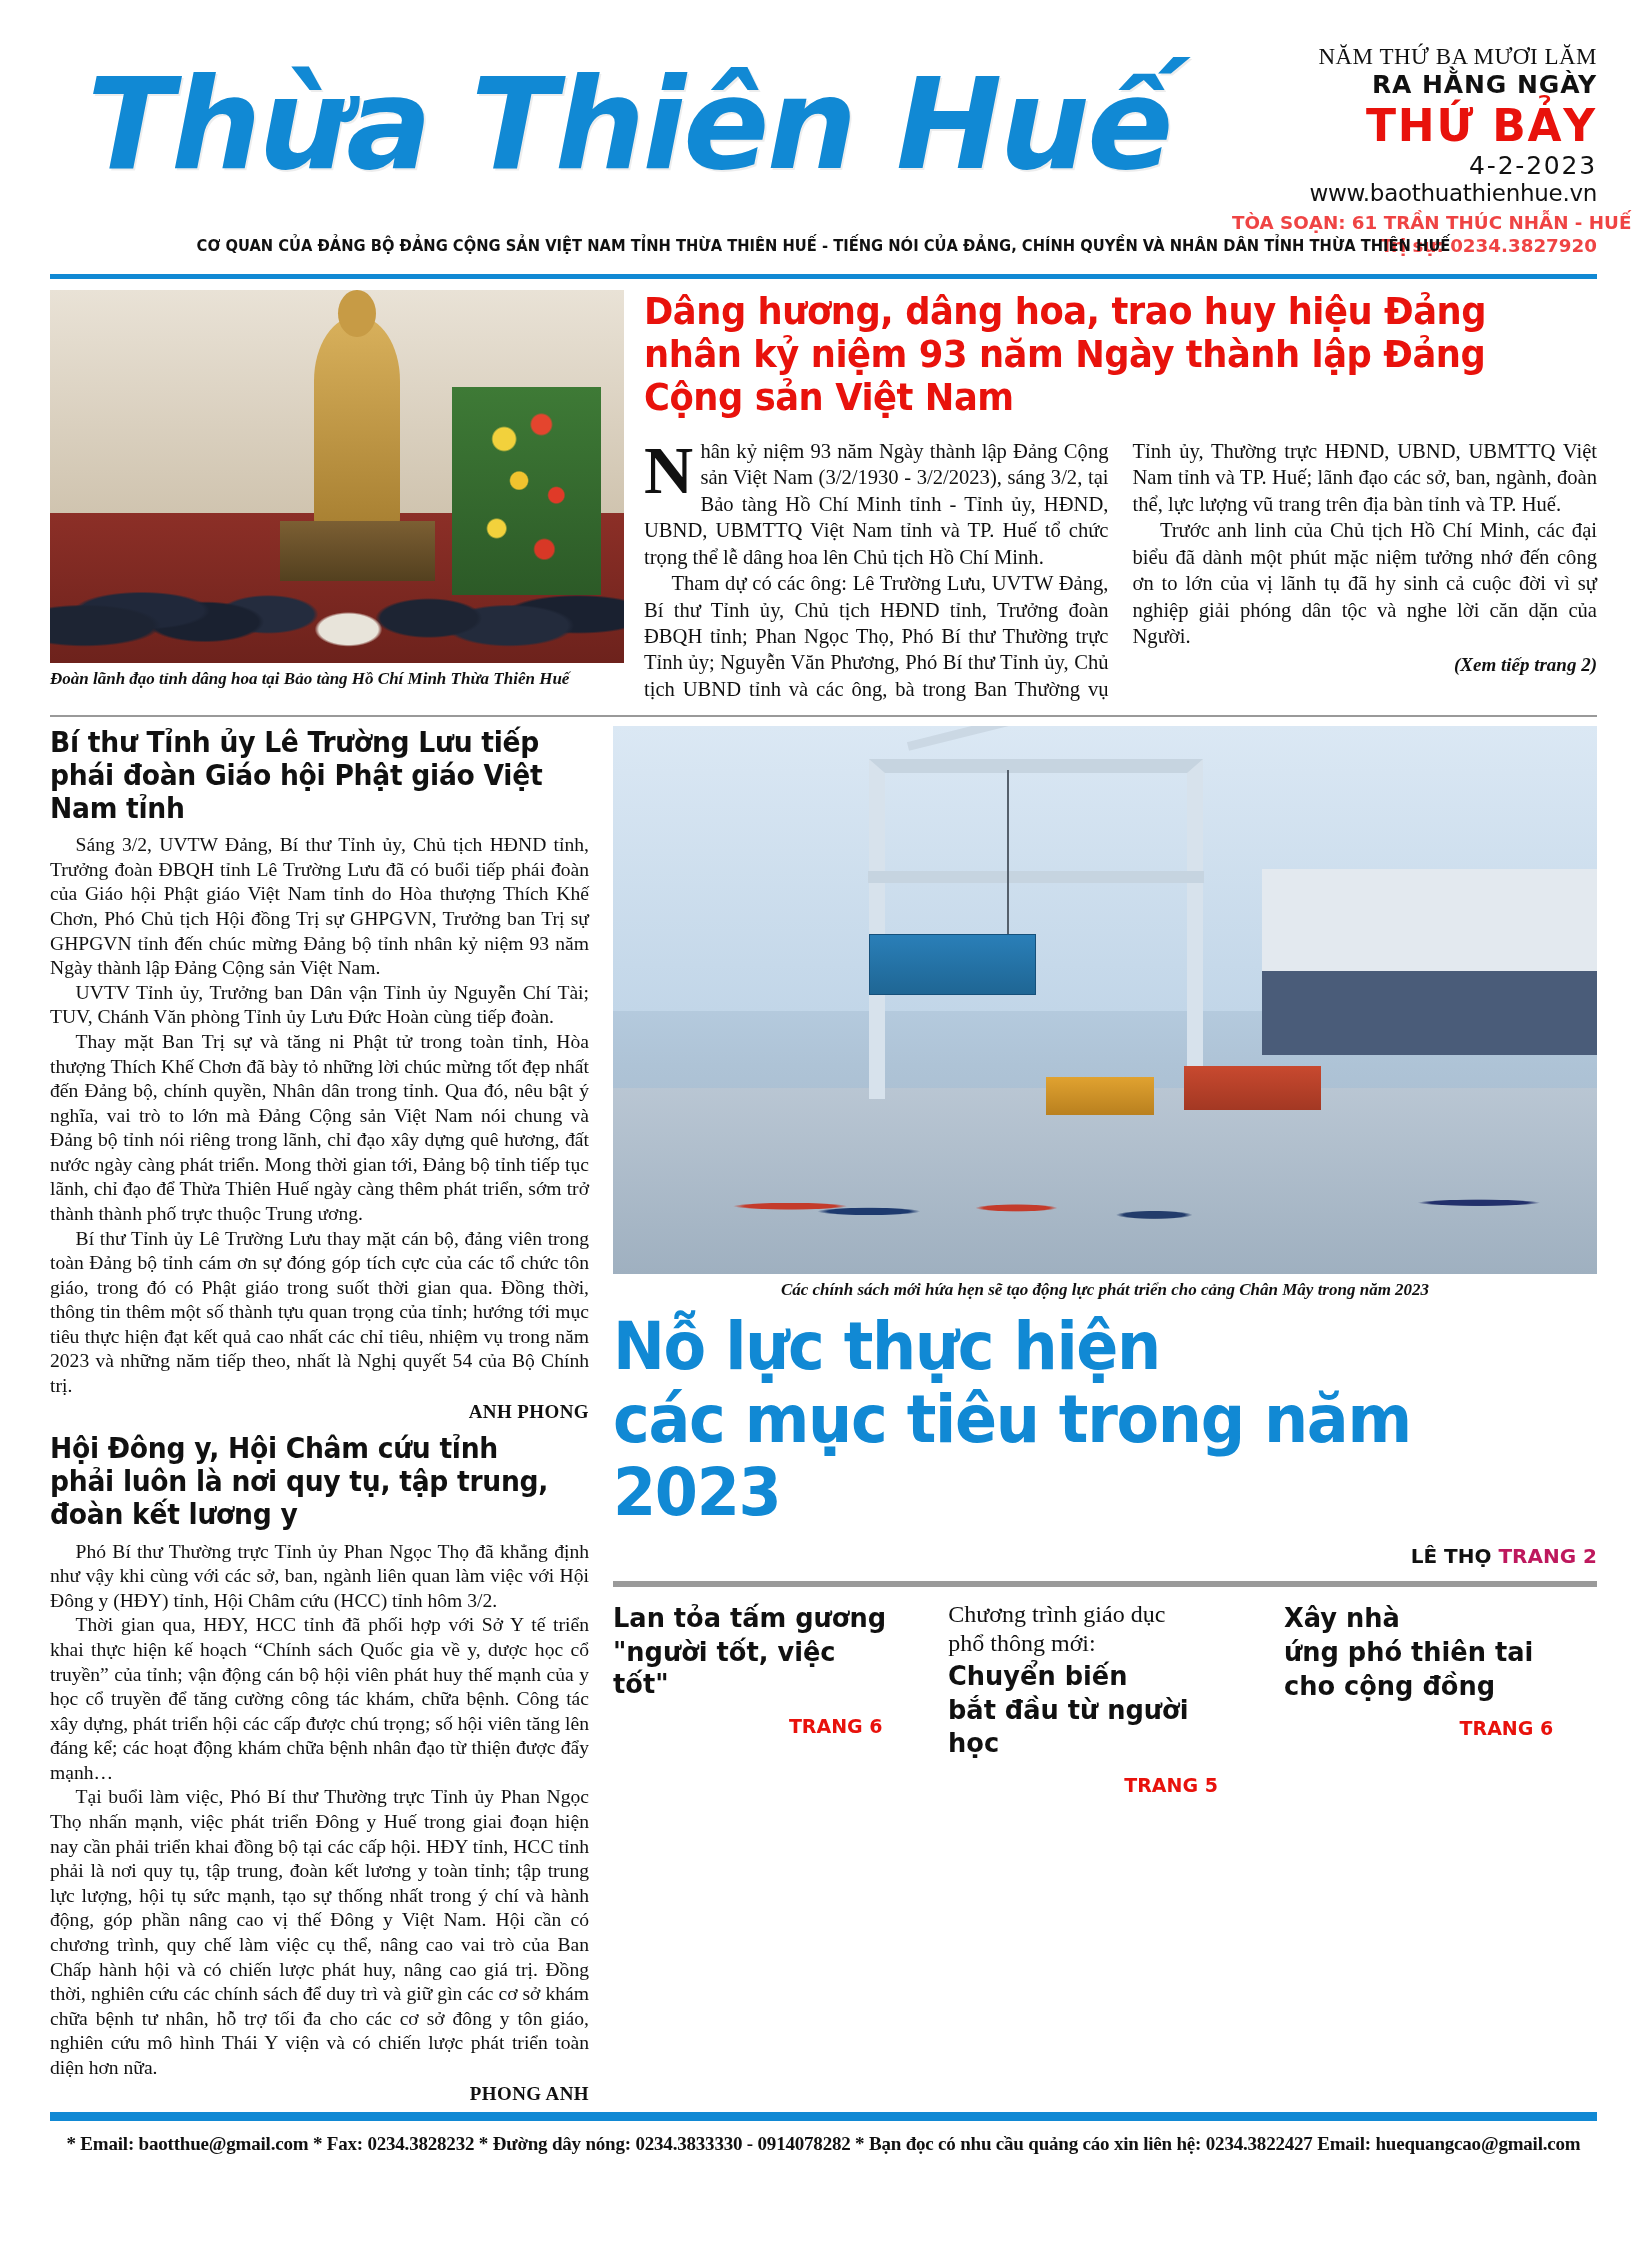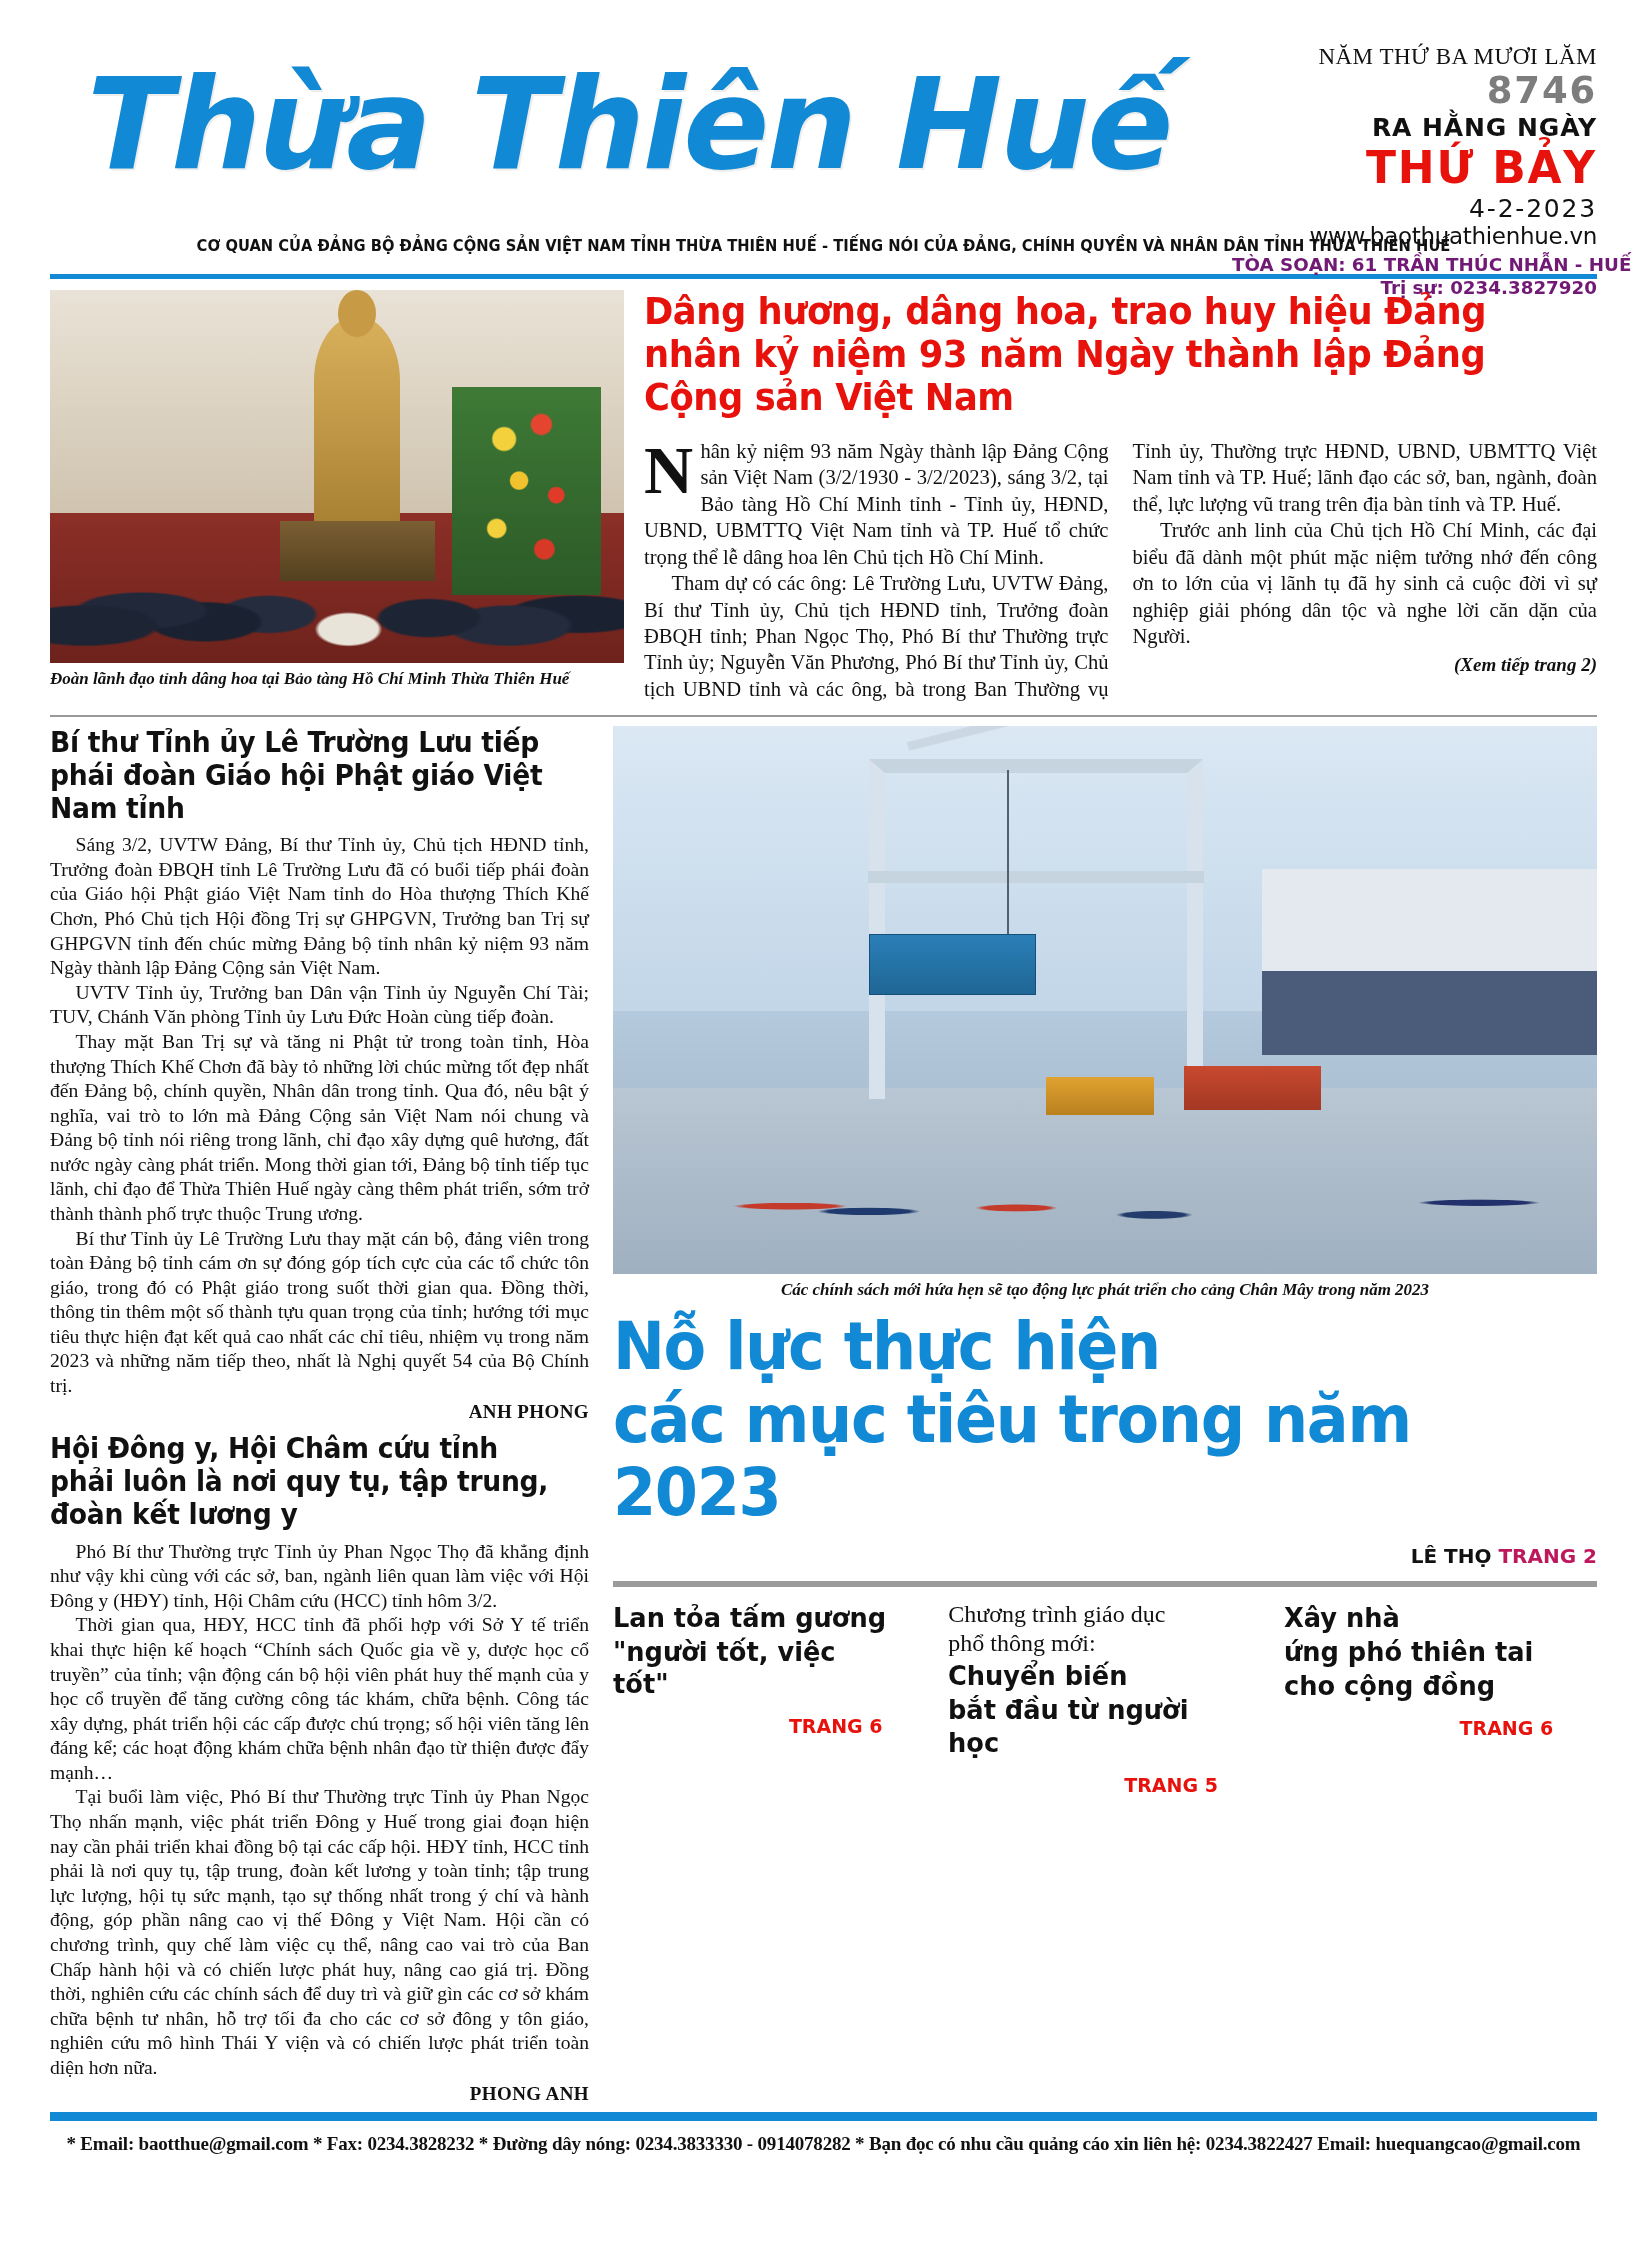--- a/index.html
+++ b/index.html
@@ -49,21 +49,21 @@
     font-family: "DejaVu Sans", sans-serif;
     font-size: 25px; color: #111; letter-spacing: 1.8px;
   }
   .mh-web {
     font-family: "DejaVu Sans", sans-serif;
     font-size: 23px; color: #111; letter-spacing: -0.3px;
   }
   .mh-office {
     margin-top: 5.5px;
     font-family: "DejaVu Sans", sans-serif;
-    font-weight: 700; font-size: 18.3px; color: #701a75;
+    font-weight: 700; font-size: 18.3px; color: #ef4444;
     line-height: 1.25; white-space: nowrap;
   }
   .mh-tagline {
     position: absolute; left: 0; right: 0; top: 236px;
     text-align: center;
     font-family: "DejaVu Sans", sans-serif;
     font-weight: 700; font-size: 16px;
     transform: scaleX(0.92); transform-origin: center;
     white-space: nowrap; color: #111;
   }
@@ -233,21 +233,20 @@
 </head>
 <body>
 
 <div class="page">
 
   <div class="masthead">
     <div class="mh-title">Thừa Thiên Huế</div>
 
     <div class="mh-right">
       <div class="mh-year">NĂM THỨ BA MƯƠI LĂM</div>
-      <div class="mh-issue">8746</div>
       <div class="mh-daily">RA HẰNG NGÀY</div>
       <div class="mh-day">THỨ BẢY</div>
       <div class="mh-date">4-2-2023</div>
       <div class="mh-web">www.baothuathienhue.vn</div>
       <div class="mh-office">
         <div>TÒA SOẠN: 61 TRẦN THÚC NHẪN - HUẾ</div>
         <div>Trị sự: 0234.3827920</div>
       </div>
     </div>
 

